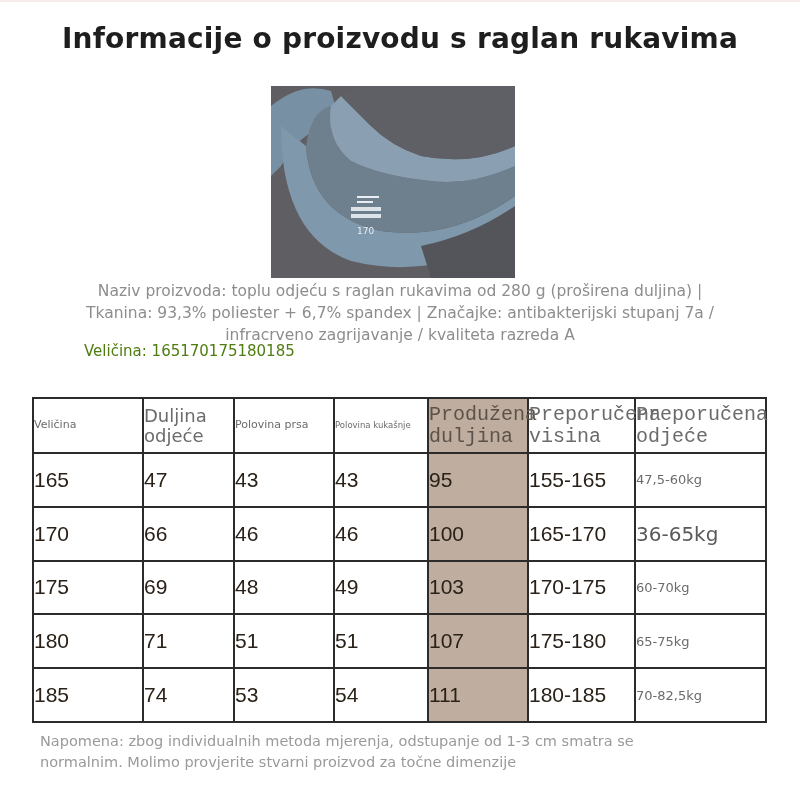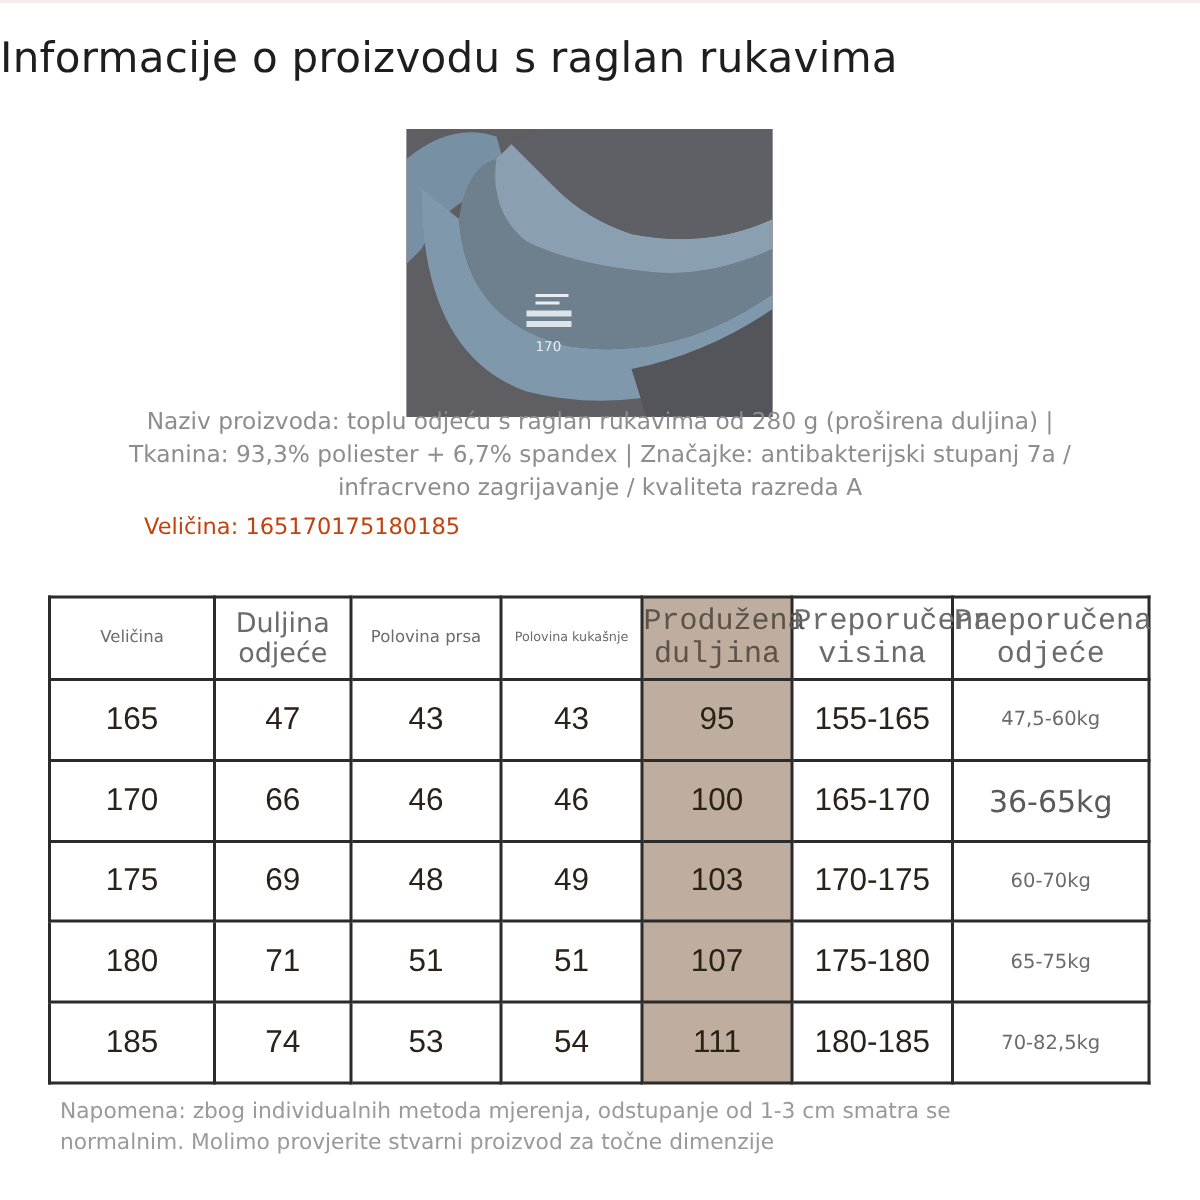--- a/index.html
+++ b/index.html
@@ -2,47 +2,46 @@
 <html><head>
   <meta charset="utf-8">
   <style>
     * { box-sizing: border-box; margin: 0; padding: 0; }
     html, body { width: 800px; height: 800px; background: #ffffff; overflow: hidden; }
     body { position: relative; font-family: "DejaVu Sans", sans-serif; color: #222; }
 
     .top-strip { position: absolute; left: 0; top: 0; width: 800px; height: 2px; background: #f6ecec; }
 
     .title {
-      position: absolute; left: 0; top: 22px; width: 800px; 
-      font-family: "DejaVu Sans", sans-serif; font-size: 28px; font-weight: normal;
+      position: absolute; left: 0; top: 22px; width: 800px; text-align: center;
+      font-family: "DejaVu Sans", sans-serif; font-size: 28px; font-weight: bold;
       color: #1e1e1e; letter-spacing: 0.2px;
     }
 
     .photo {
       position: absolute; left: 271px; top: 86px; width: 244px; height: 192px; overflow: hidden;
       background: #56575b;
     }
     .photo svg { display: block; }
 
     .info {
-      position: absolute; left: 40px; top: 270px; width: 720px; text-align: center;
+      position: absolute; left: 40px; top: 280px; width: 720px; text-align: center;
       font-family: "DejaVu Sans", sans-serif; font-size: 15.5px; line-height: 22px; color: #8d8d8d;
     }
     .size-line {
-      position: absolute; left: 84px; top: 342px; font-size: 15px; color: #c2410c;
+      position: absolute; left: 84px; top: 342px; font-size: 15px; color: #4d7c0f;
       font-family: "DejaVu Sans", sans-serif;
-      margin-left: 12px;
     }
 
     table.size-table {
       position: absolute; left: 32px; top: 397px; width: 733px; height: 326px;
       border-collapse: collapse; table-layout: fixed;
     }
     table.size-table td, table.size-table th {
-      border: 2px solid #2b2b2b; text-align: center; vertical-align: middle; background: #fff;
+      border: 2px solid #2b2b2b; text-align: left; vertical-align: middle; background: #fff;
       font-weight: normal;
     }
     table.size-table th { height: 55px; color: #6b6b6b; line-height: 1.1; }
     table.size-table td { height: 52px; font-family: "Liberation Sans", sans-serif; font-size: 21px; color: #2a2118; }
     table.size-table .hl { background: #bfae9f; }
     table.size-table th.hl { color: #5d5249; }
 
     .h-small { font-size: 11px; }
     .h-tiny { font-size: 8.5px; line-height: 1.3; margin-left: 17px; }
     .h-big { font-size: 18px; }

